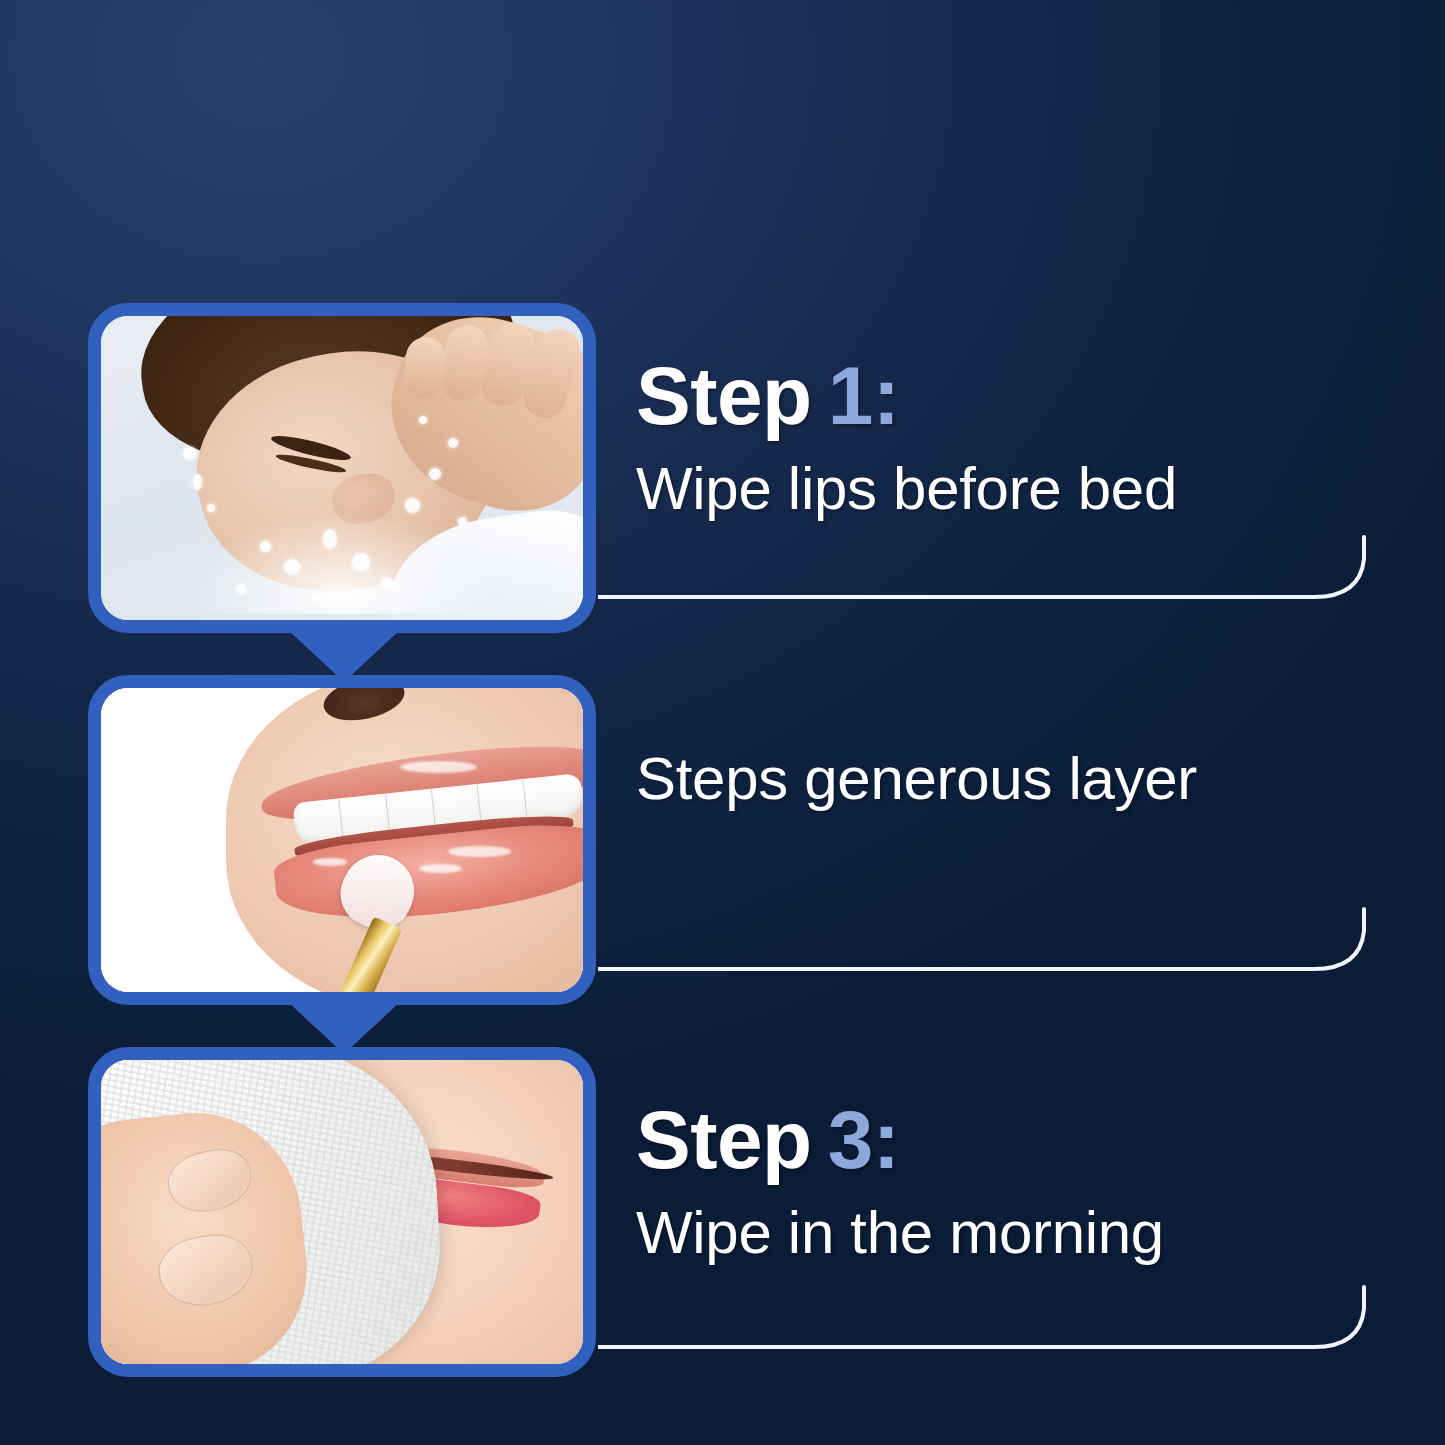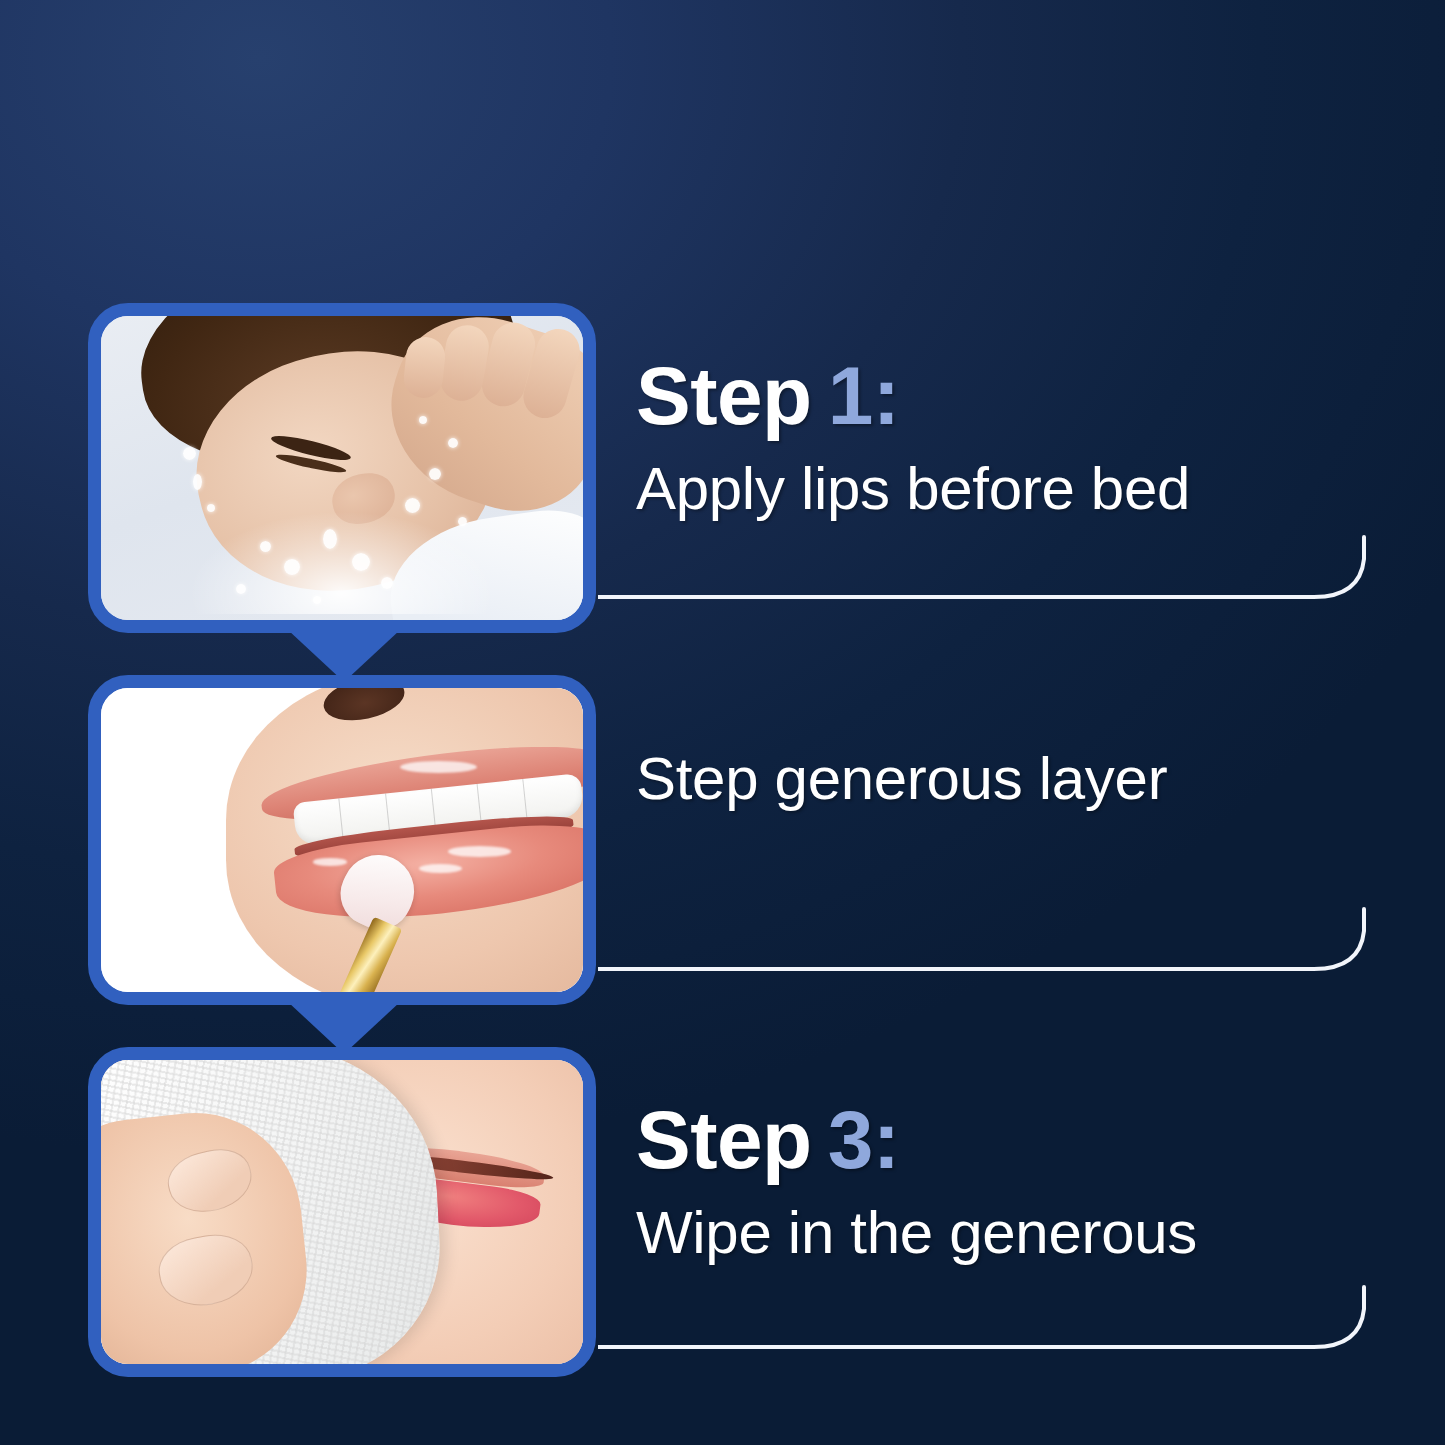--- a/index.html
+++ b/index.html
@@ -326,21 +326,21 @@
             <div class="drop" style="left:44%; top:92%; width:8px;  height:8px;"></div>
           </div>
         </div>
       </div>
       <div class="arrow-down"></div>
 
       <div class="step-text">
         <div class="step-head">
           <span>Step</span><span class="num">1:</span>
         </div>
-        <div class="step-desc">Apply lips before bed</div>
+        <div class="step-desc">Wipe lips before bed</div>
       </div>
 
       <div class="underline" style="top:232px;">
         <svg viewBox="0 0 800 80" preserveAspectRatio="none" aria-hidden="true">
           <path d="M0,62 L716,62 Q762,62 766,24 L766,2" fill="none" stroke="#f2f5fb" stroke-width="4" stroke-linecap="round"></path>
         </svg>
       </div>
     </div>
 
     <div class="step-row">
@@ -364,21 +364,21 @@
             <div class="gloss" style="left:66%; top:58%; width:9%;  height:3%;"></div>
             <div class="gloss" style="left:44%; top:56%; width:7%;  height:2.5%;"></div>
             <div class="wand-pad"></div>
             <div class="wand-stick"></div>
           </div>
         </div>
       </div>
       <div class="arrow-down"></div>
 
       <div class="step-text">
-        <div class="step-desc">Step generous layer</div>
+        <div class="step-desc">Steps generous layer</div>
       </div>
 
       <div class="underline" style="top:232px;">
         <svg viewBox="0 0 800 80" preserveAspectRatio="none" aria-hidden="true">
           <path d="M0,62 L716,62 Q762,62 766,24 L766,2" fill="none" stroke="#f2f5fb" stroke-width="4" stroke-linecap="round"></path>
         </svg>
       </div>
     </div>
 
     <div class="step-row">
@@ -394,21 +394,21 @@
             <div class="nail" style="left:14%; top:30%; width:17%; height:19%; transform:rotate(-14deg);"></div>
             <div class="nail" style="left:12%; top:58%; width:19%; height:22%; transform:rotate(-10deg);"></div>
           </div>
         </div>
       </div>
 
       <div class="step-text">
         <div class="step-head">
           <span>Step</span><span class="num">3:</span>
         </div>
-        <div class="step-desc">Wipe in the generous</div>
+        <div class="step-desc">Wipe in the morning</div>
       </div>
 
       <div class="underline" style="top:238px;">
         <svg viewBox="0 0 800 80" preserveAspectRatio="none" aria-hidden="true">
           <path d="M0,62 L716,62 Q762,62 766,24 L766,2" fill="none" stroke="#f2f5fb" stroke-width="4" stroke-linecap="round"></path>
         </svg>
       </div>
     </div>
 
   </div>

